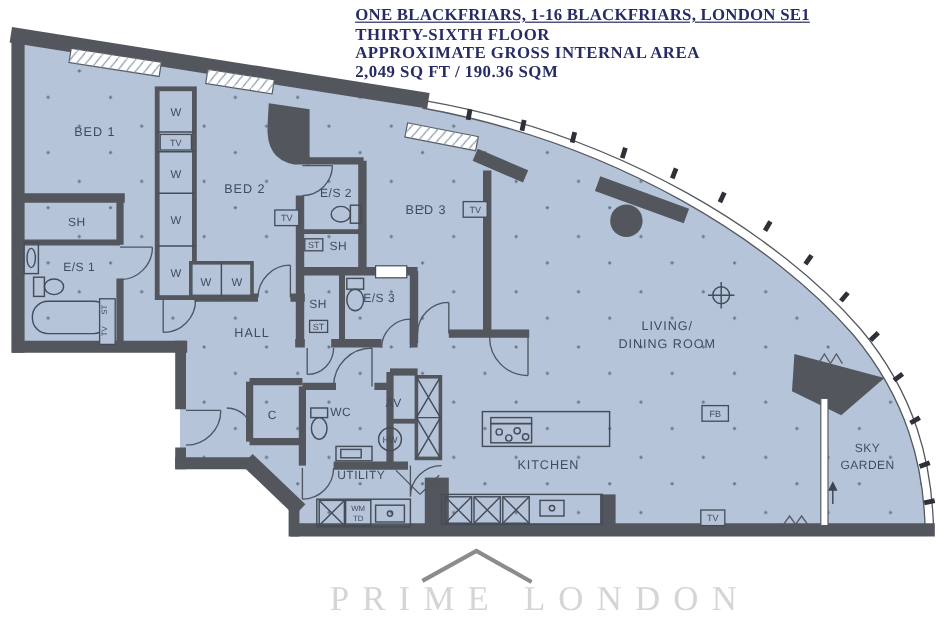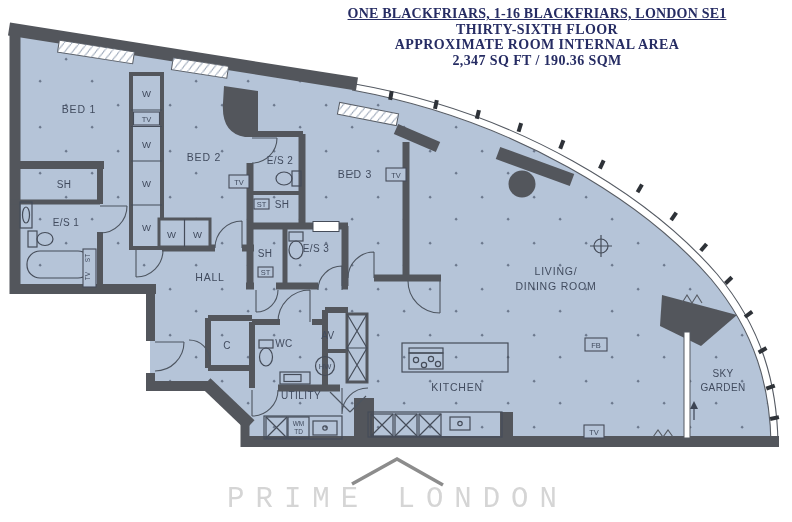--- a/index.html
+++ b/index.html
@@ -3,26 +3,26 @@
 <meta charset="utf-8">
 <style>
   :root{
     --floor:#b5c4d8; --wall:#53565c; --title:#262c63; --label:#414b5e;
     --watermark_text:#d5d5d5; --watermark_chevron:#8c8c8c; --glass:#ffffff;
   }
   *{box-sizing:border-box}
   body{margin:0;background:#fff;font-family:"Liberation Sans",sans-serif}
   #stage{position:relative;width:792px;height:522px;background:#fff;overflow:hidden}
   #plan-svg{position:absolute;left:0;top:0}
-  .hdr{position:absolute;left:296px;top:6px;width:482px;text-align:center;
+  .hdr{position:absolute;left:296px;top:6px;width:482px;
        color:var(--title);font-family:"Liberation Serif",serif;font-weight:bold;line-height:15.5px}
   .hdr .l1{font-size:14px;text-decoration:underline;letter-spacing:.2px}
   .hdr .l2,.hdr .l3,.hdr .l4{font-size:14px;letter-spacing:.4px}
-  .wm{position:absolute;left:160px;top:483px;width:475px;text-align:center;
-      font-family:Liberation Mono, monospace;font-size:29px;letter-spacing:11px;
+  .wm{position:absolute;left:150px;top:483px;width:475px;text-align:right;
+      font-family:Liberation Serif, serif;font-size:29px;letter-spacing:11px;
       color:var(--watermark_text);white-space:nowrap}
   
   text{font-family:"Liberation Sans",sans-serif;fill:var(--label)}
   .room{font-size:10.5px;letter-spacing:.8px}
   .room-sm{font-size:10px;letter-spacing:.4px}
   .tag{font-size:7.5px;letter-spacing:0}
   .tag-sm{font-size:6.5px}
   .w{font-size:9.5px}
   .wall{stroke:var(--wall);fill:none}
   .thin{stroke:#565b63;fill:none;stroke-width:1.1}
@@ -291,19 +291,19 @@
     <text class="room-sm" x="723" y="377" text-anchor="middle">SKY</text>
     <text class="room-sm" x="723" y="391" text-anchor="middle">GARDEN</text>
   </g>
 
   <polyline points="352,484 397,459 443,485" fill="none" stroke="var(--watermark_chevron)" stroke-width="3.5"></polyline>
 </svg>
 
 <div class="hdr">
   <div class="l1">ONE BLACKFRIARS, 1-16 BLACKFRIARS, LONDON SE1</div>
   <div class="l2">THIRTY-SIXTH FLOOR</div>
-  <div class="l3">APPROXIMATE ROOM INTERNAL AREA</div>
-  <div class="l4">2,347 SQ FT / 190.36 SQM</div>
+  <div class="l3">APPROXIMATE GROSS INTERNAL AREA</div>
+  <div class="l4">2,049 SQ FT / 190.36 SQM</div>
 </div>
 
 <div class="wm">PRIME LONDON</div>
 
 </div>
 
 </body></html>

